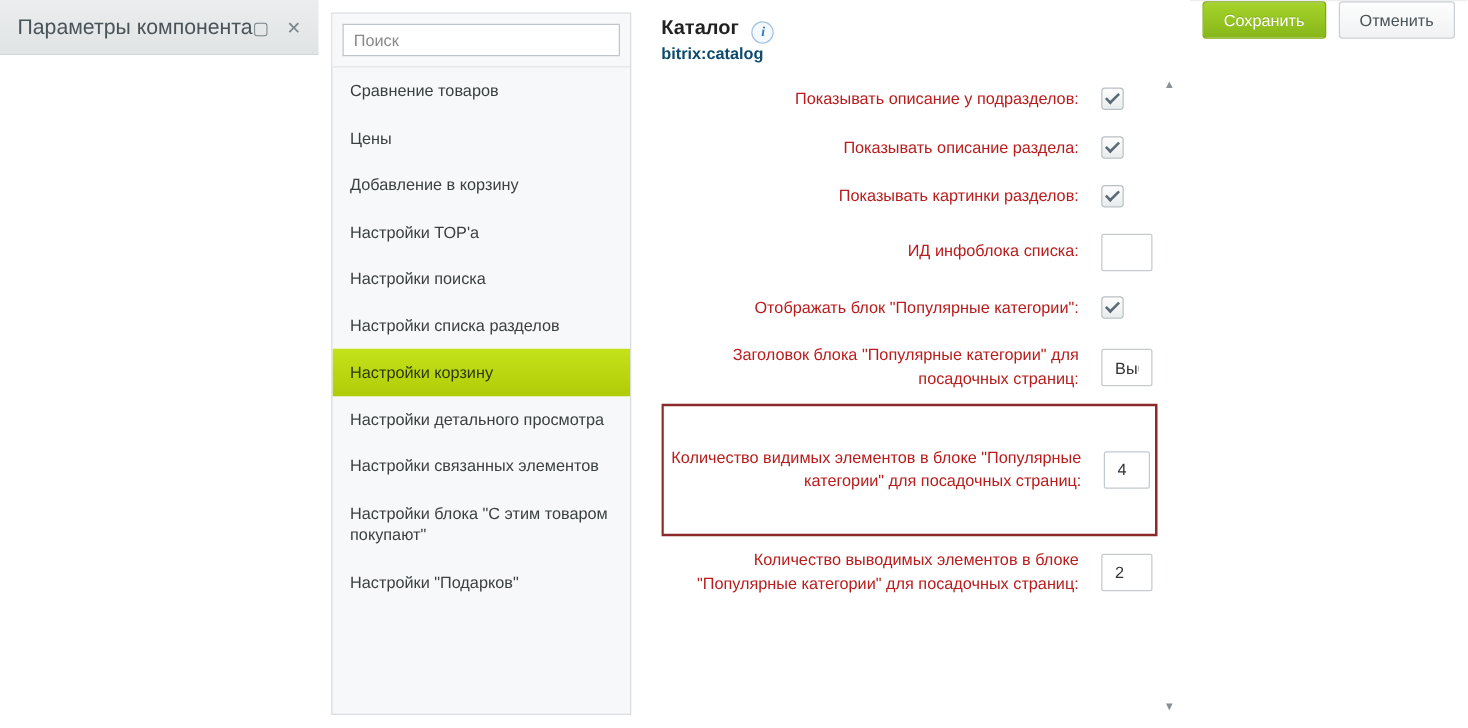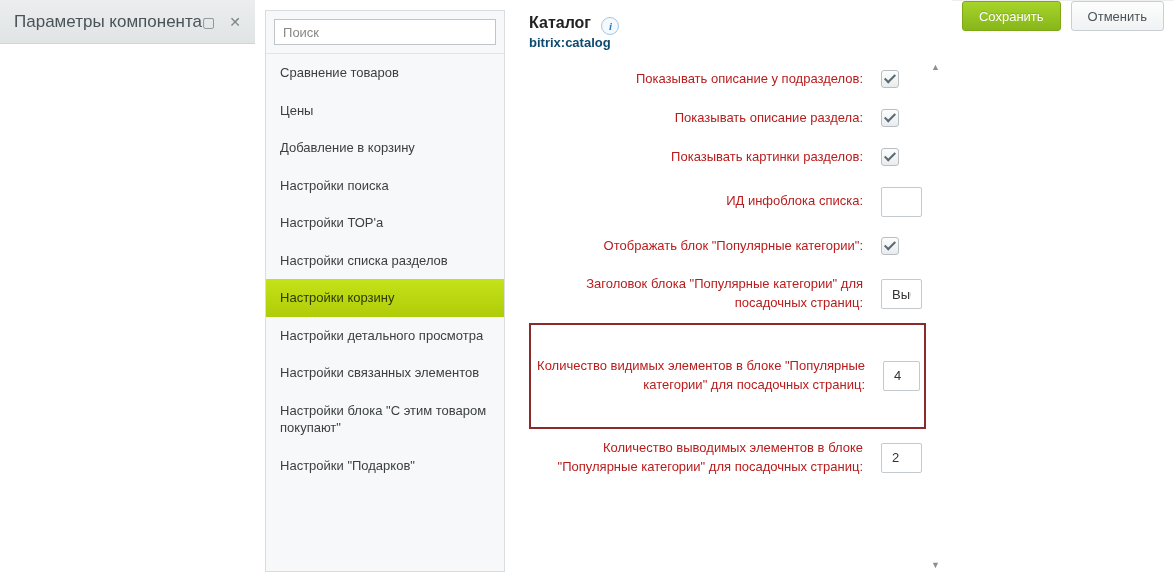--- a/index.html
+++ b/index.html
@@ -259,22 +259,22 @@
   <div class="body-area">
 
     <div class="sidebar-wrap">
       <div class="search-wrap">
         <input class="search-input" type="text" placeholder="Поиск" style="">
       </div>
       <div class="nav-list">
         <div class="nav-item">Сравнение товаров</div>
         <div class="nav-item">Цены</div>
         <div class="nav-item">Добавление в корзину</div>
+        <div class="nav-item">Настройки ТОР'а</div>
         <div class="nav-item">Настройки поиска</div>
-        <div class="nav-item">Настройки ТОР'а</div>
         <div class="nav-item">Настройки списка разделов</div>
         <div class="nav-item active">Настройки корзину</div>
         <div class="nav-item">Настройки детального просмотра</div>
         <div class="nav-item">Настройки связанных элементов</div>
         <div class="nav-item">Настройки блока "С этим товаром покупают"</div>
         <div class="nav-item">Настройки "Подарков"</div>
       </div>
     </div>
 
     <div class="main-pane">

